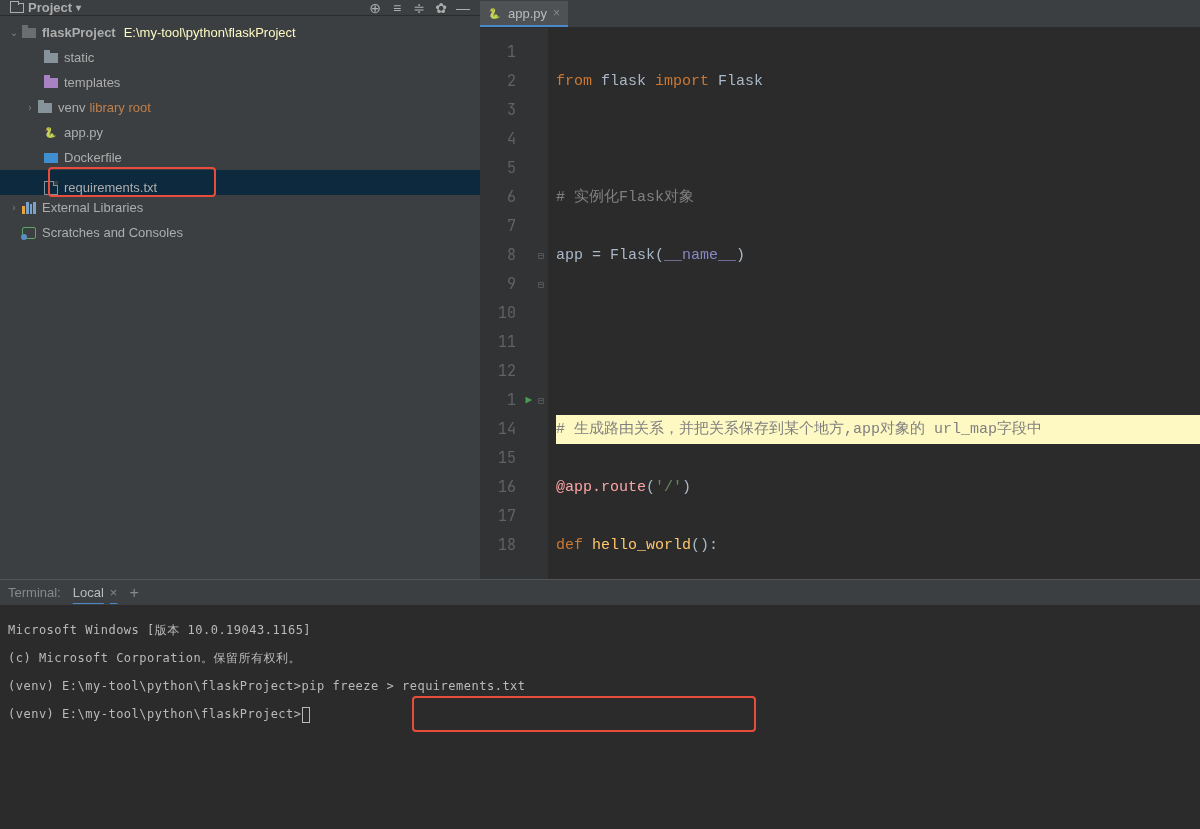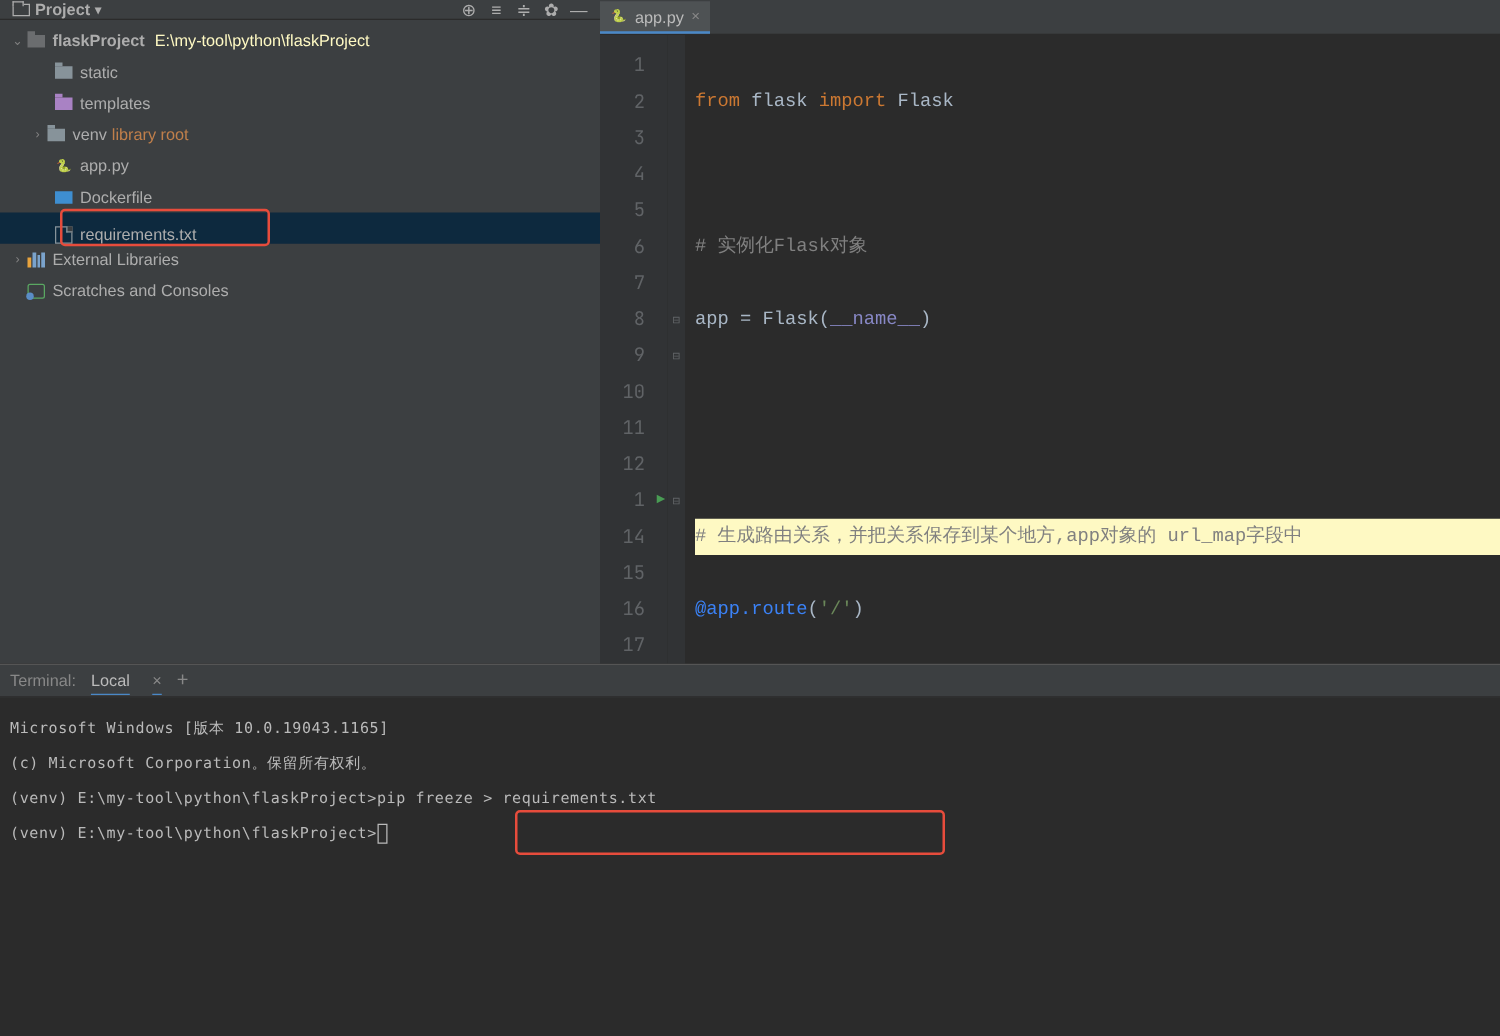--- a/index.html
+++ b/index.html
@@ -64,27 +64,27 @@
 .tab .close{font-size:12px;color:#888;}
 .code-area { flex:1; display:flex; overflow:hidden; font-family:"JetBrains Mono","Consolas",monospace; font-size:15px; line-height:29px;}
 .gutter { width:54px; text-align:right; color:#606366; padding-top:10px; background:#313335;}
 .gutter div{padding-right:18px; height:29px;}
 .gutter .run-mark{position:relative;}
 .gutter .run-mark::after{content:"▶"; position:absolute; right:2px; color:#499c54; font-size:11px;}
 .fold-col{width:14px; background:#313335; padding-top:10px;}
 .fold-col div{height:29px; display:flex; align-items:center; justify-content:center; color:#606366; font-size:10px;}
 .code { flex:1; padding:10px 0 0 8px; white-space:pre; color:#a9b7c6; overflow:hidden;}
 .code .line{height:29px;font-family:Liberation Mono, monospace;}
-.kw{color:#cc7832;} .fn{color:#ffc66d;} .str{color:#6a8759;} .cm{color:#808080;} .dec{color:#3b82f6;} .bif{color:#8888c6;}
+.kw{color:#cc7832;} .fn{color:#ffc66d;} .str{color:#6a8759;} .cm{color:#808080;} .dec{color:#fca5a5;} .bif{color:#8888c6;}
 .caret-line{background:#fef9c3;}
 
-.terminal-pane{height:298px; background:#2b2b2b; border-top:1px solid #555; display:flex; flex-direction:column;}
+.terminal-pane{height:250px; background:#2b2b2b; border-top:1px solid #555; display:flex; flex-direction:column;}
 .term-tabs{height:26px; background:#3c3f41; display:flex; align-items:center; padding:0 8px; gap:12px; border-bottom:1px solid #2b2b2b;}
 .term-tabs .tlabel{color:#888;}
-.term-tabs .ttab{color:#bbb; text-decoration:underline; text-underline-offset:6px; text-decoration-color:#4a88c7; display:flex; align-items:center; gap:18px;}
+.term-tabs .ttab{color:#bbb; text-decoration:underline; text-underline-offset:6px; text-decoration-color:#4a88c7; display:flex; align-items:center; gap:6px;}
 .term-tabs .plus{color:#888; font-size:16px; cursor:pointer;}
 .term-body{flex:1; padding:10px 8px; font-family:"Consolas",monospace; font-size:12px; line-height:28px; color:#bababa; position:relative; letter-spacing:0.5px;}
 .term-body .line{white-space:pre;}
 .term-cursor{display:inline-block; width:8px; height:16px; border:1px solid #bababa; vertical-align:middle;}
 
 .red-box{position:absolute; border:2px solid #e74c3c; border-radius:4px; pointer-events:none;}
 </style>
 </head>
 <body>
 

